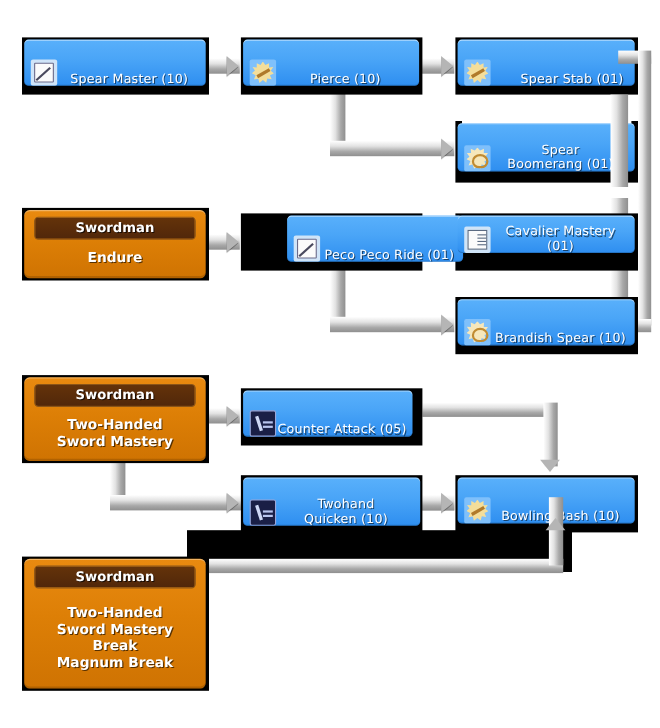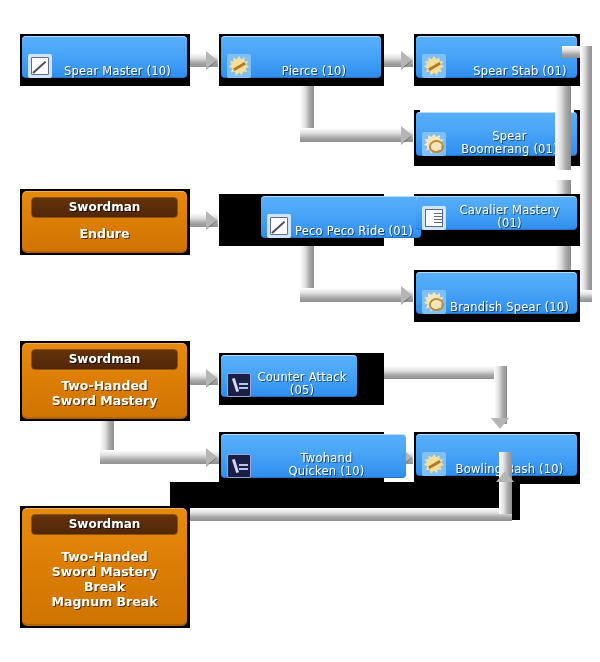--- a/index.html
+++ b/index.html
@@ -360,26 +360,26 @@
   <div class="whitegap" style="left:225px; top:407px; width:154px; height:24px;"></div>
 
   <div class="jobnode" style="left:22px; top:343px; width:165px; height:76px;">
     <div class="jobhdr">Swordman</div>
     <div class="joblines">
       <div class="jobline">Two-Handed
 Sword Mastery</div>
     </div>
   </div>
 
-  <div class="node" style="left:221px; top:355px; width:136px; height:42px;">
+  <div class="node" style="left:221px; top:355px; width:154px; height:42px;">
     <span class="icon ic-dark"></span>
     <span class="label">Counter Attack (05)</span>
   </div>
 
-  <div class="node" style="left:221px; top:434px; width:185px; height:44px;">
+  <div class="node" style="left:221px; top:434px; width:161px; height:44px;">
     <span class="icon ic-dark"></span>
     <span class="label">Twohand
 Quicken (10)</span>
   </div>
 
   <div class="node" style="left:416px; top:434px; width:161px; height:42px;">
     <span class="icon ic-burst"></span>
     <span class="label">Bowling Bash (10)</span>
   </div>
 

